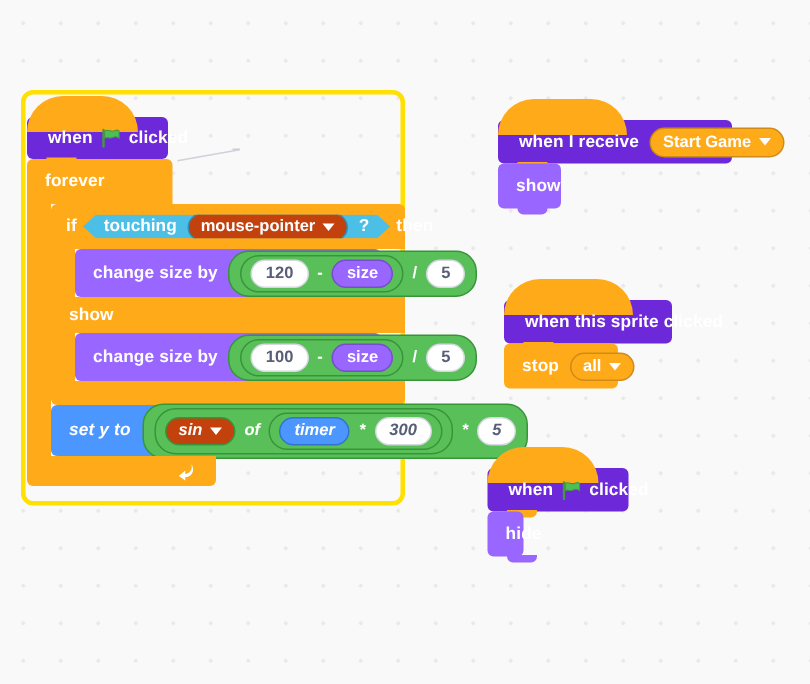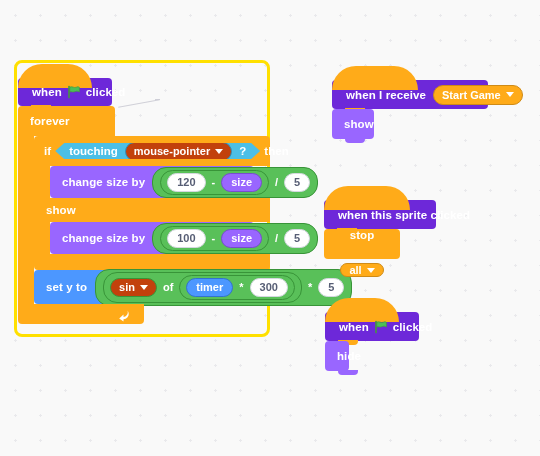--- a/index.html
+++ b/index.html
@@ -228,21 +228,21 @@
                   </span>
                   <span class="sym">/</span>
                   <span class="oval white">5</span>
                 </span>
               </div>
             </div>
 
             <div class="c-bottom" style="width:236px;height:16px;"></div>
           </div>
 
-          <div class="stk blue" style="width:236px;gap:8px;height:34px;margin-top:0;">
+          <div class="stk blue" style="width:236px;gap:8px;height:34px;margin-top:0;font-style:italic;">
             <span class="lbl">set y to</span>
             <span class="opgroup">
               <span class="opgroup inner">
                 <span class="dd green">
                   <span class="dd-label">sin</span>
                   <span class="caret"></span>
                 </span>
                 <span class="sym">of</span>
                 <span class="opgroup inner" style="background:#59c059;">
                   <span class="oval blue">timer</span>
@@ -276,26 +276,26 @@
         <span class="caret"></span>
       </span>
       <div class="notch" style="background:#ffab19;"></div>
     </div>
     <div class="stk purple" style="width:42px;height:30px;">
       <span class="lbl">show</span>
       <div class="notch" style="background:#9966ff;"></div>
     </div>
   </div>
 
-  <div class="script" style="left:324px;top:200px;">
+  <div class="script" style="left:336px;top:200px;">
     <div class="hat amber hat-wide" style="width:112px;height:29px;">
       <span class="lbl">when this sprite clicked</span>
       <div class="notch" style="background:#ffab19;"></div>
     </div>
-    <div class="stk orange" style="width:76px;gap:22px;height:30px;flex-direction:column;">
+    <div class="stk orange" style="width:76px;gap:7px;height:30px;">
       <span class="lbl">stop</span>
       <span class="dd amber">
         <span class="dd-label">all</span>
         <span class="caret"></span>
       </span>
     </div>
   </div>
 
   <div class="script" style="left:325px;top:312px;">
     <div class="hat amber" style="width:94px;height:29px;">

